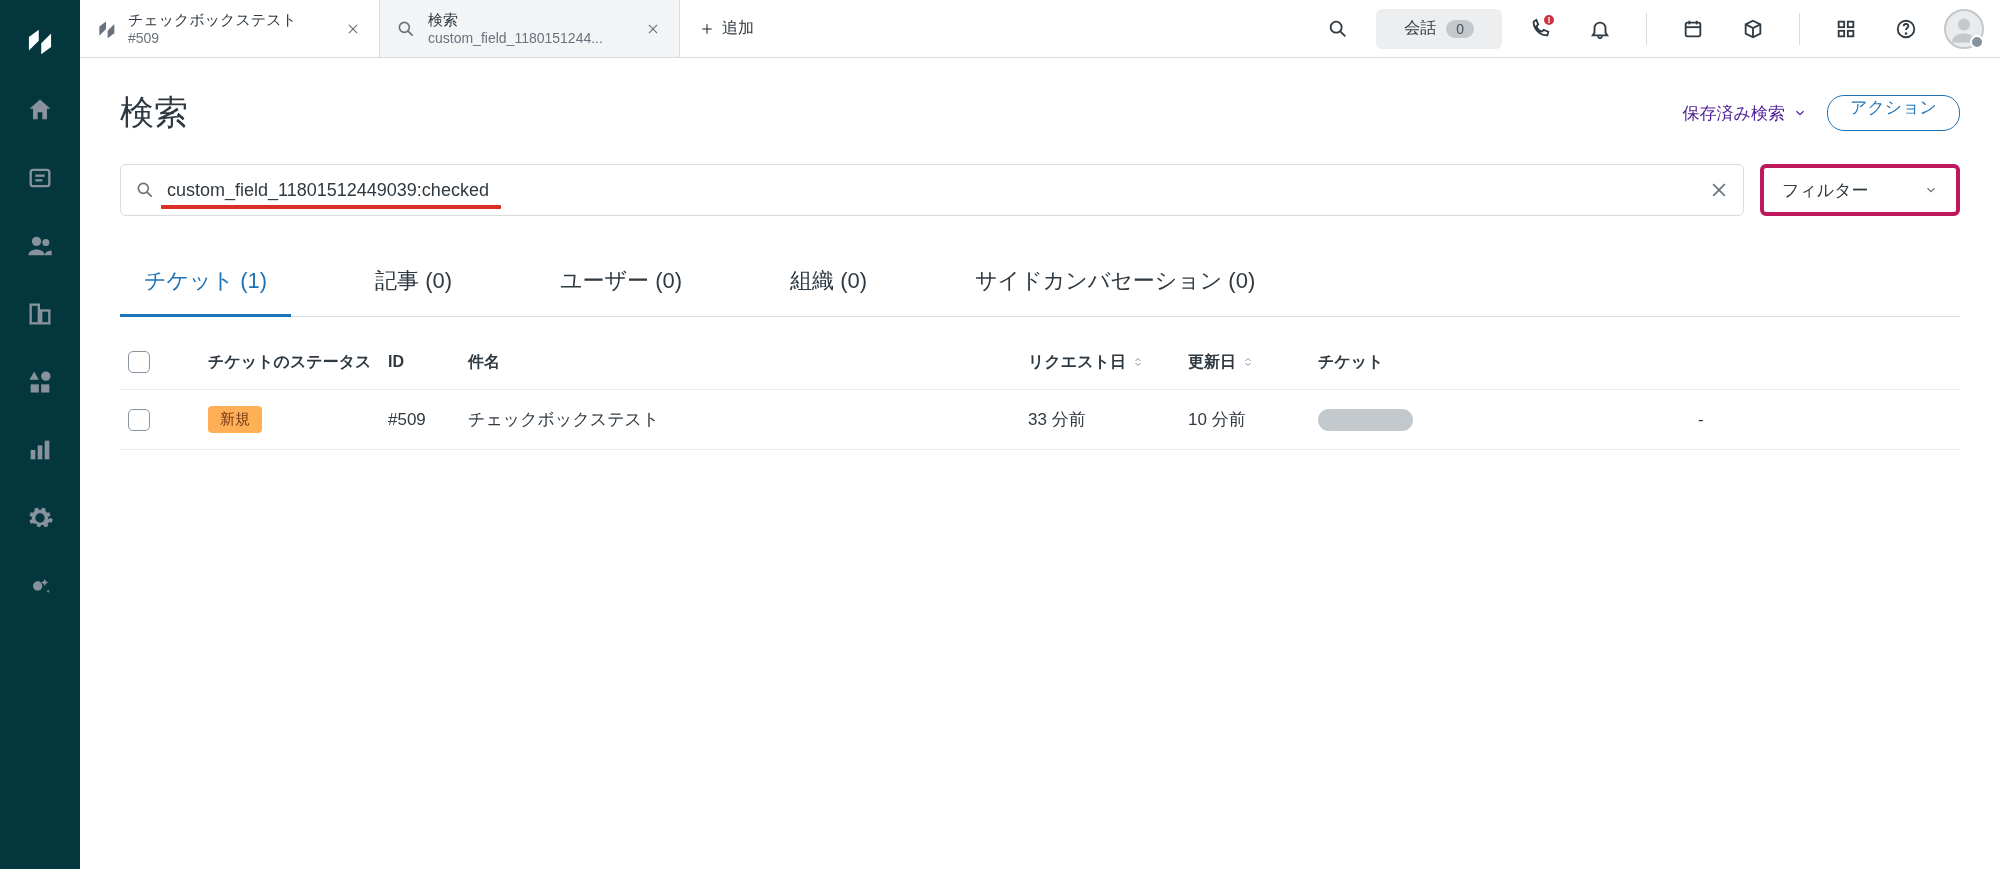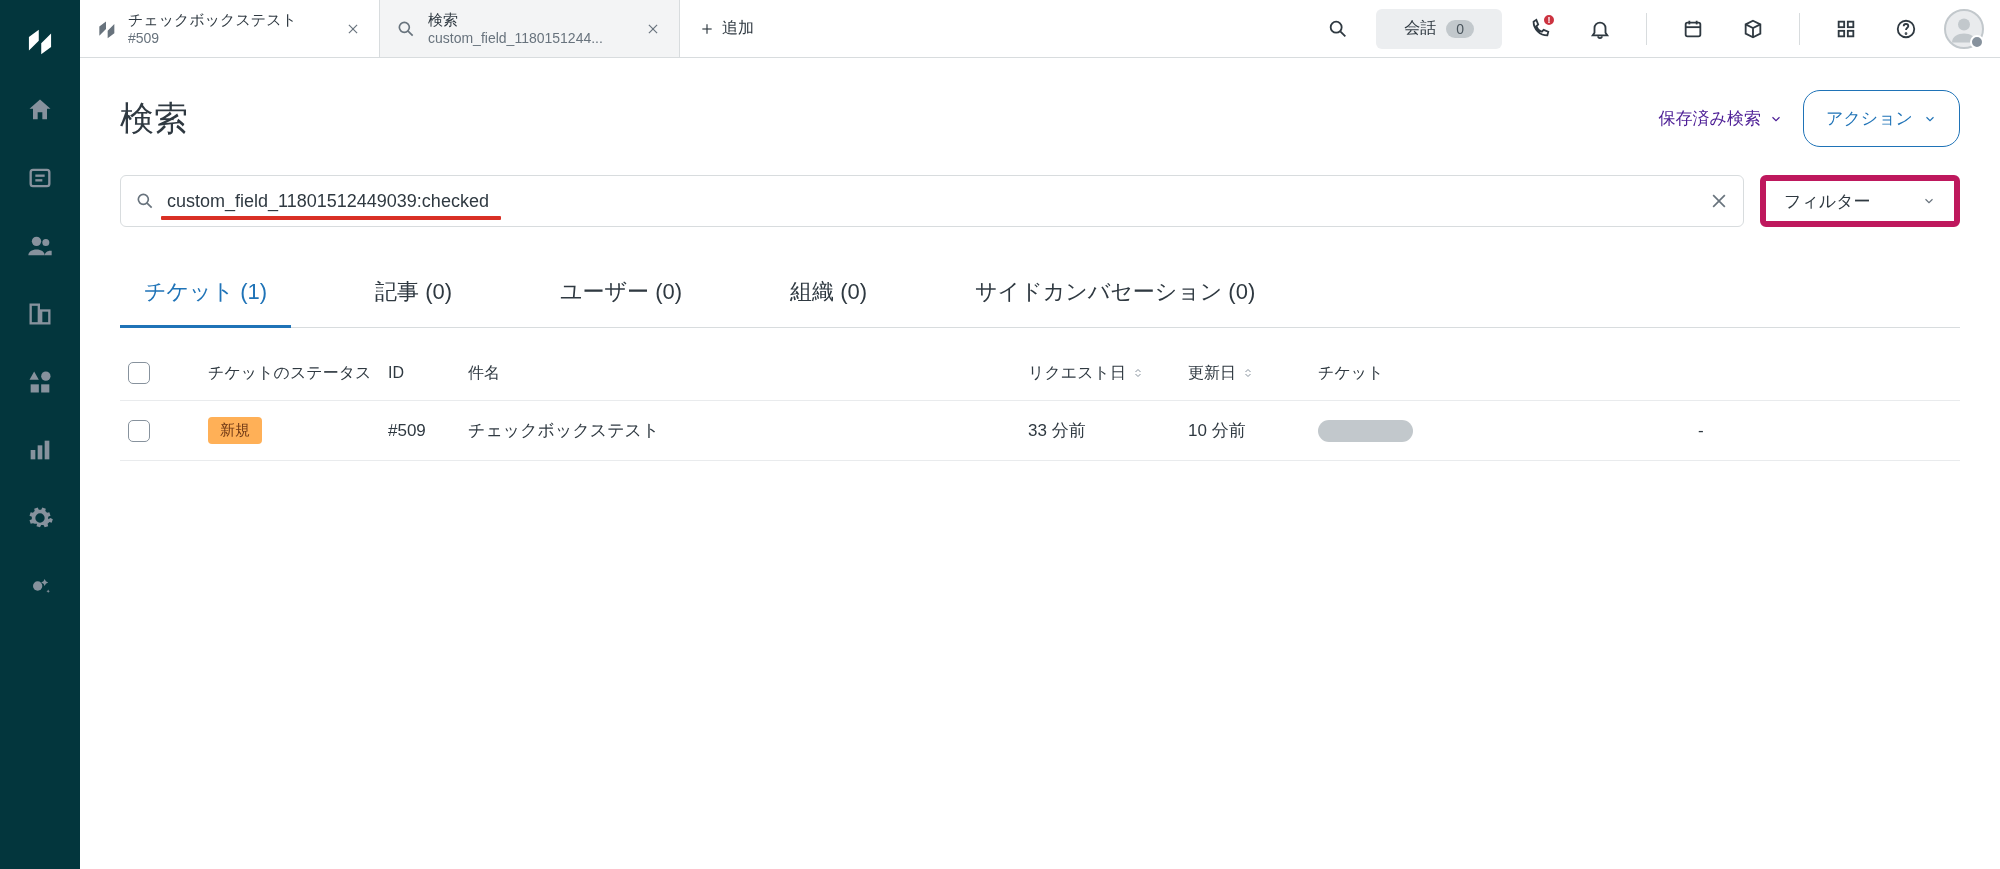--- a/index.html
+++ b/index.html
@@ -36,42 +36,42 @@
   .alert-dot { position:absolute; top:6px; right:6px; width:14px; height:14px; background:#cc3340; border-radius:50%; border:2px solid #fff; display:flex; align-items:center; justify-content:center; color:#fff; font-size:9px; font-weight:bold;}
   .avatar { width:40px; height:40px; border-radius:50%; background:#e9ebed; border:2px solid #c2c8cc; position:relative; cursor:pointer;}
   .avatar-status { position:absolute; bottom:-2px; right:-2px; width:14px; height:14px; border-radius:50%; background:#87929d; border:2px solid #fff;}
 
   
   .content { padding: 32px 40px; }
   .page-header { display:flex; align-items:center; justify-content:space-between; margin-bottom:28px; }
   .page-title { font-size:34px; font-weight:400; color:#2f3941; }
   .page-actions { display:flex; align-items:center; gap:20px; }
   .saved-search { color:#4c1d95; font-size:17px; display:flex; align-items:center; gap:8px; cursor:pointer; }
-  .action-btn { border:1px solid #1f73b7; color:#1f73b7; background:#fff; height:57px; padding:0 22px; border-radius:17px; font-size:17px; display:flex; align-items:center; gap:10px; cursor:pointer; }
+  .action-btn { border:1px solid #1f73b7; color:#1f73b7; background:#fff; height:36px; padding:0 22px; border-radius:17px; font-size:17px; display:flex; align-items:center; gap:10px; cursor:pointer;flex-direction:column; }
 
   
   .search-row { display:flex; gap:16px; margin-bottom:40px; }
   .search-box { flex:1; border:1px solid #d8dcde; border-radius:6px; height:52px; display:flex; align-items:center; padding:8px 14px; gap:12px; position:relative; }
   .search-box svg { width:20px; height:20px; color:#68737d; flex-shrink:0;}
   .search-input { border:none; outline:none; flex:1; font-size:18px; color:#2f3941; background:transparent; }
   .search-underline { position:absolute; left:40px; bottom:6px; height:4px; background:#d93025; border-radius:1px; width:340px; }
   .search-clear { cursor:pointer; color:#68737d; display:flex;}
-  .filter-btn { border:6px solid #be185d; border-radius:6px; height:52px; width:200px; padding:0 18px; display:flex; align-items:center; justify-content:space-between; font-size:17px; color:#2f3941; cursor:pointer; }
+  .filter-btn { border:4px solid #be185d; border-radius:6px; height:52px; width:200px; padding:0 18px; display:flex; align-items:center; justify-content:space-between; font-size:17px; color:#2f3941; cursor:pointer; }
 
   
   .result-tabs { display:flex; border-bottom:1px solid #d8dcde; gap:60px; }
   .result-tab { padding:10px 24px 18px; font-size:22px; color:#2f3941; cursor:pointer; border-bottom:3px solid transparent; margin-bottom:-1px; white-space:nowrap;}
   .result-tab.active { color:#1f73b7; border-bottom-color:#1f73b7; }
 
   
   .table { width:100%; margin-top:18px; }
   .thead, .trow { display:grid; grid-template-columns: 80px 180px 80px 560px 160px 130px 380px 1fr; align-items:center; padding:16px 8px;}
   .thead { color:#2f3941; font-size:16px; border-bottom:1px solid #e9ebed; }
   .trow { color:#2f3941; font-size:17px; border-bottom:1px solid #e9ebed; }
-  .th { display:flex; align-items:center; gap:6px; }
+  .th { display:flex; align-items:center; gap:6px;font-weight:bold; }
   .sort-ico { color:#87929d; }
   .checkbox { width:22px; height:22px; border:1.5px solid #87929d; border-radius:5px; cursor:pointer; background:#fff;}
   .status-badge { background:#ffb057; color:#703815; font-size:15px; padding:4px 12px; border-radius:4px; display:inline-block; font-weight:500;}
   .requester-blur { width:95px; height:22px; background:#c2c8cc; border-radius:11px;}
   .chev { width:14px; height:14px; }
   .chev-sm { width:12px; height:12px; }
 </style>
 </head>
 <body>
 

